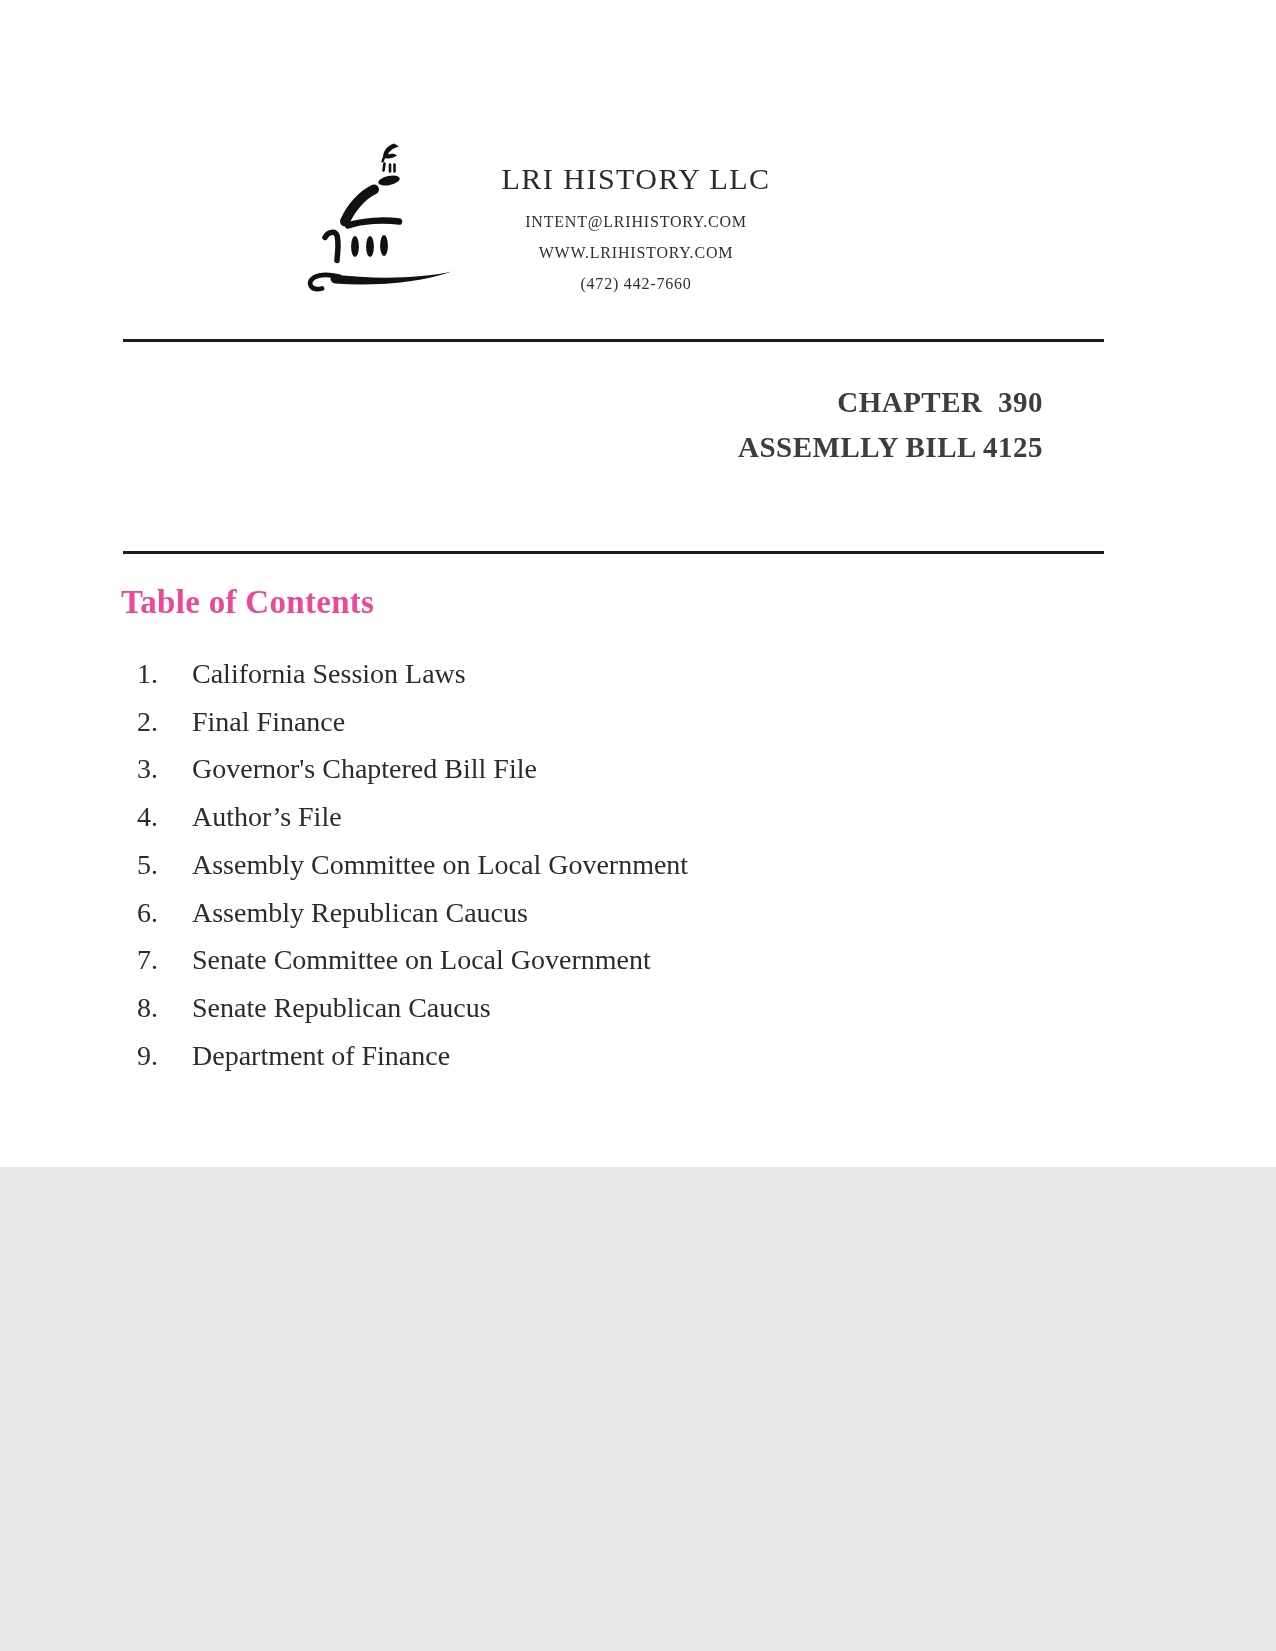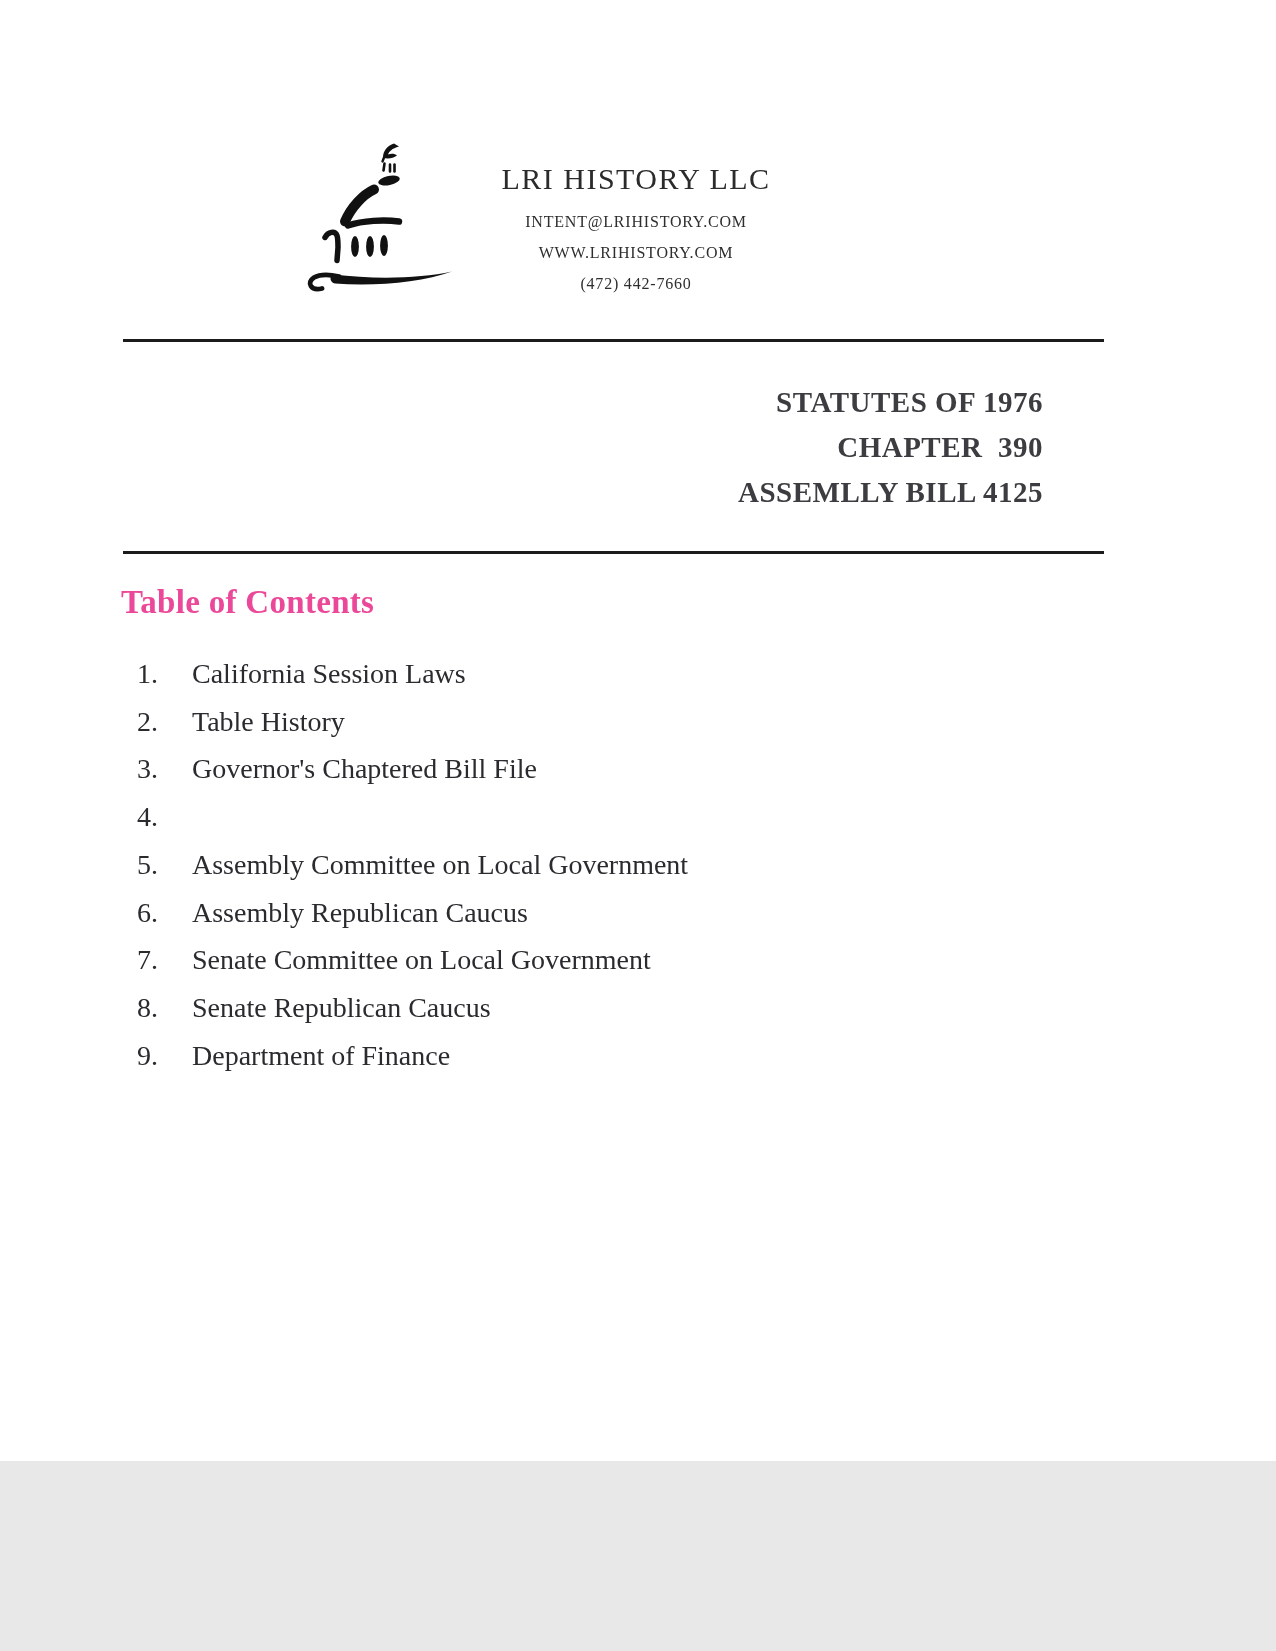--- a/index.html
+++ b/index.html
@@ -1,18 +1,18 @@
 <!DOCTYPE html>
 <html><head>
 <meta charset="utf-8">
 <style>
   html,body{margin:0;padding:0;background:#e8e8e8;}
   .page{
     position:relative;
-    width:1276px;height:1461px;
+    width:1276px;height:1167px;
     margin:0 auto;
     background:#ffffff;
     font-family:"Liberation Serif","DejaVu Serif",serif;
     overflow:hidden;
   }
   
   .logo{
     position:absolute;left:295px;top:126px;
     width:160px;height:178px;
   }
@@ -106,42 +106,42 @@
       <div class="contact">INTENT@LRIHISTORY.COM</div>
       <div class="contact">WWW.LRIHISTORY.COM</div>
       <div class="contact">(472) 442-7660</div>
     </div>
   </div>
 
   <div class="rule rule1"></div>
   <div class="rule rule2"></div>
 
   <div class="bill">
-    <div>STATUTES OF 1976</div>
     <div>CHAPTER  390</div>
     <div>ASSEMLLY BILL 4125</div>
   </div>
 
   <h1 class="toc-title">Table of Contents</h1>
 
   <ol class="toc-list">
     <li>
       <span class="num">1.</span>
       <span class="lbl">California Session Laws</span>
     </li>
     <li>
       <span class="num">2.</span>
-      <span class="lbl">Table History</span>
+      <span class="lbl">Final Finance</span>
     </li>
     <li>
       <span class="num">3.</span>
       <span class="lbl">Governor's Chaptered Bill File</span>
     </li>
     <li>
       <span class="num">4.</span>
+      <span class="lbl">Author’s File</span>
     </li>
     <li>
       <span class="num">5.</span>
       <span class="lbl">Assembly Committee on Local Government</span>
     </li>
     <li>
       <span class="num">6.</span>
       <span class="lbl">Assembly Republican Caucus</span>
     </li>
     <li>

